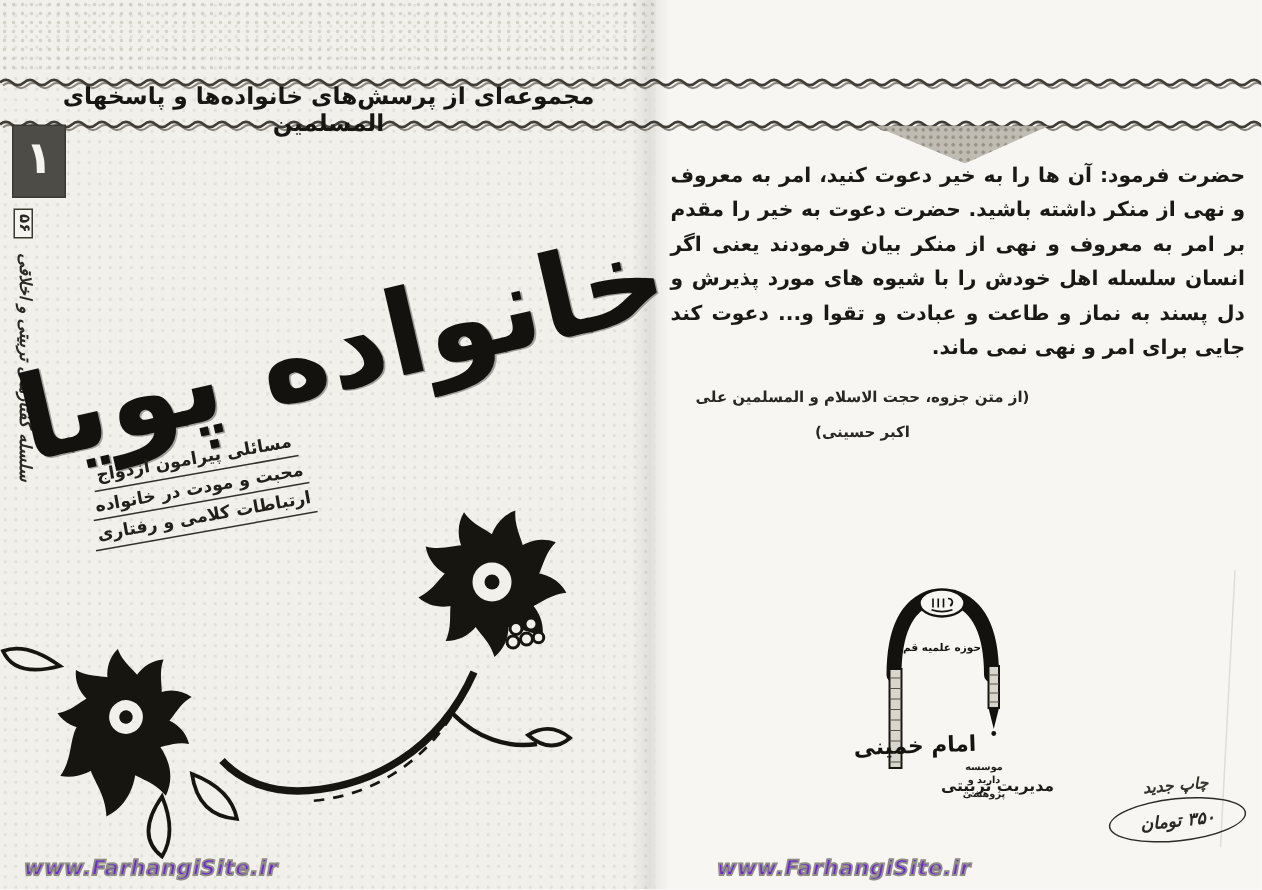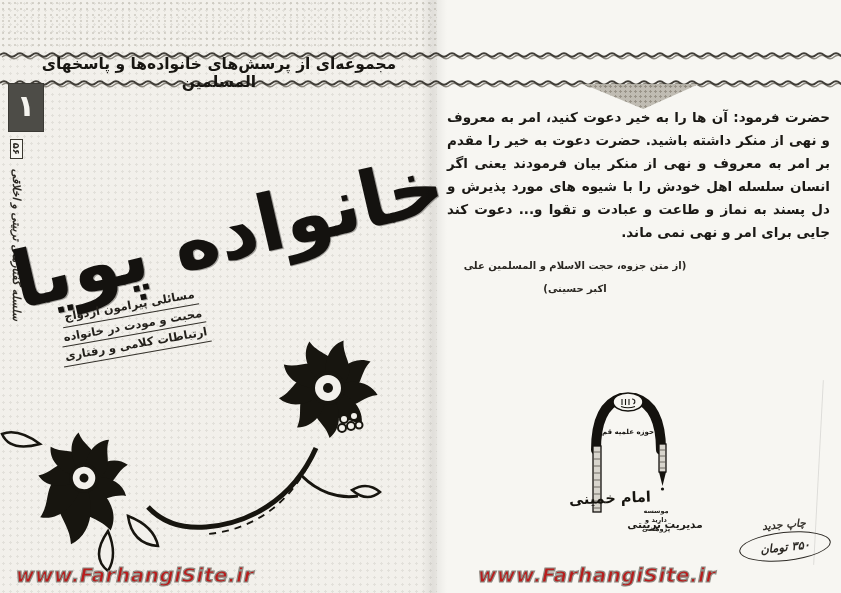--- a/index.html
+++ b/index.html
@@ -118,22 +118,22 @@
   .price-oval{
     position:absolute;left:739px;top:532px;width:90px;height:27px;
     border:1.6px solid #2e2b26;border-radius:50%;
     transform:rotate(-6deg);
     display:flex;align-items:center;justify-content:center;
     direction:rtl;font-size:11.5px;font-style:italic;font-weight:bold;color:#2a2722;
   }
   
   .watermark{
     position:absolute;bottom:6px;z-index:10;
-    font-size:20px;font-weight:bold;font-style:italic;letter-spacing:.5px;
-    color:#b91c1c;-webkit-text-stroke:1.2px #908d86;
+    font-size:14px;font-weight:bold;font-style:italic;letter-spacing:.5px;
+    color:#6d28d9;-webkit-text-stroke:1.2px #908d86;
     text-shadow:0 0 1px #a5a29a;
   }
   .wm-left{left:16px;}
   .wm-right{left:478px;}
   
   .floral{position:absolute;left:0;top:326px;width:432px;height:250px;}
 </style>
 </head>
 <body>
 

